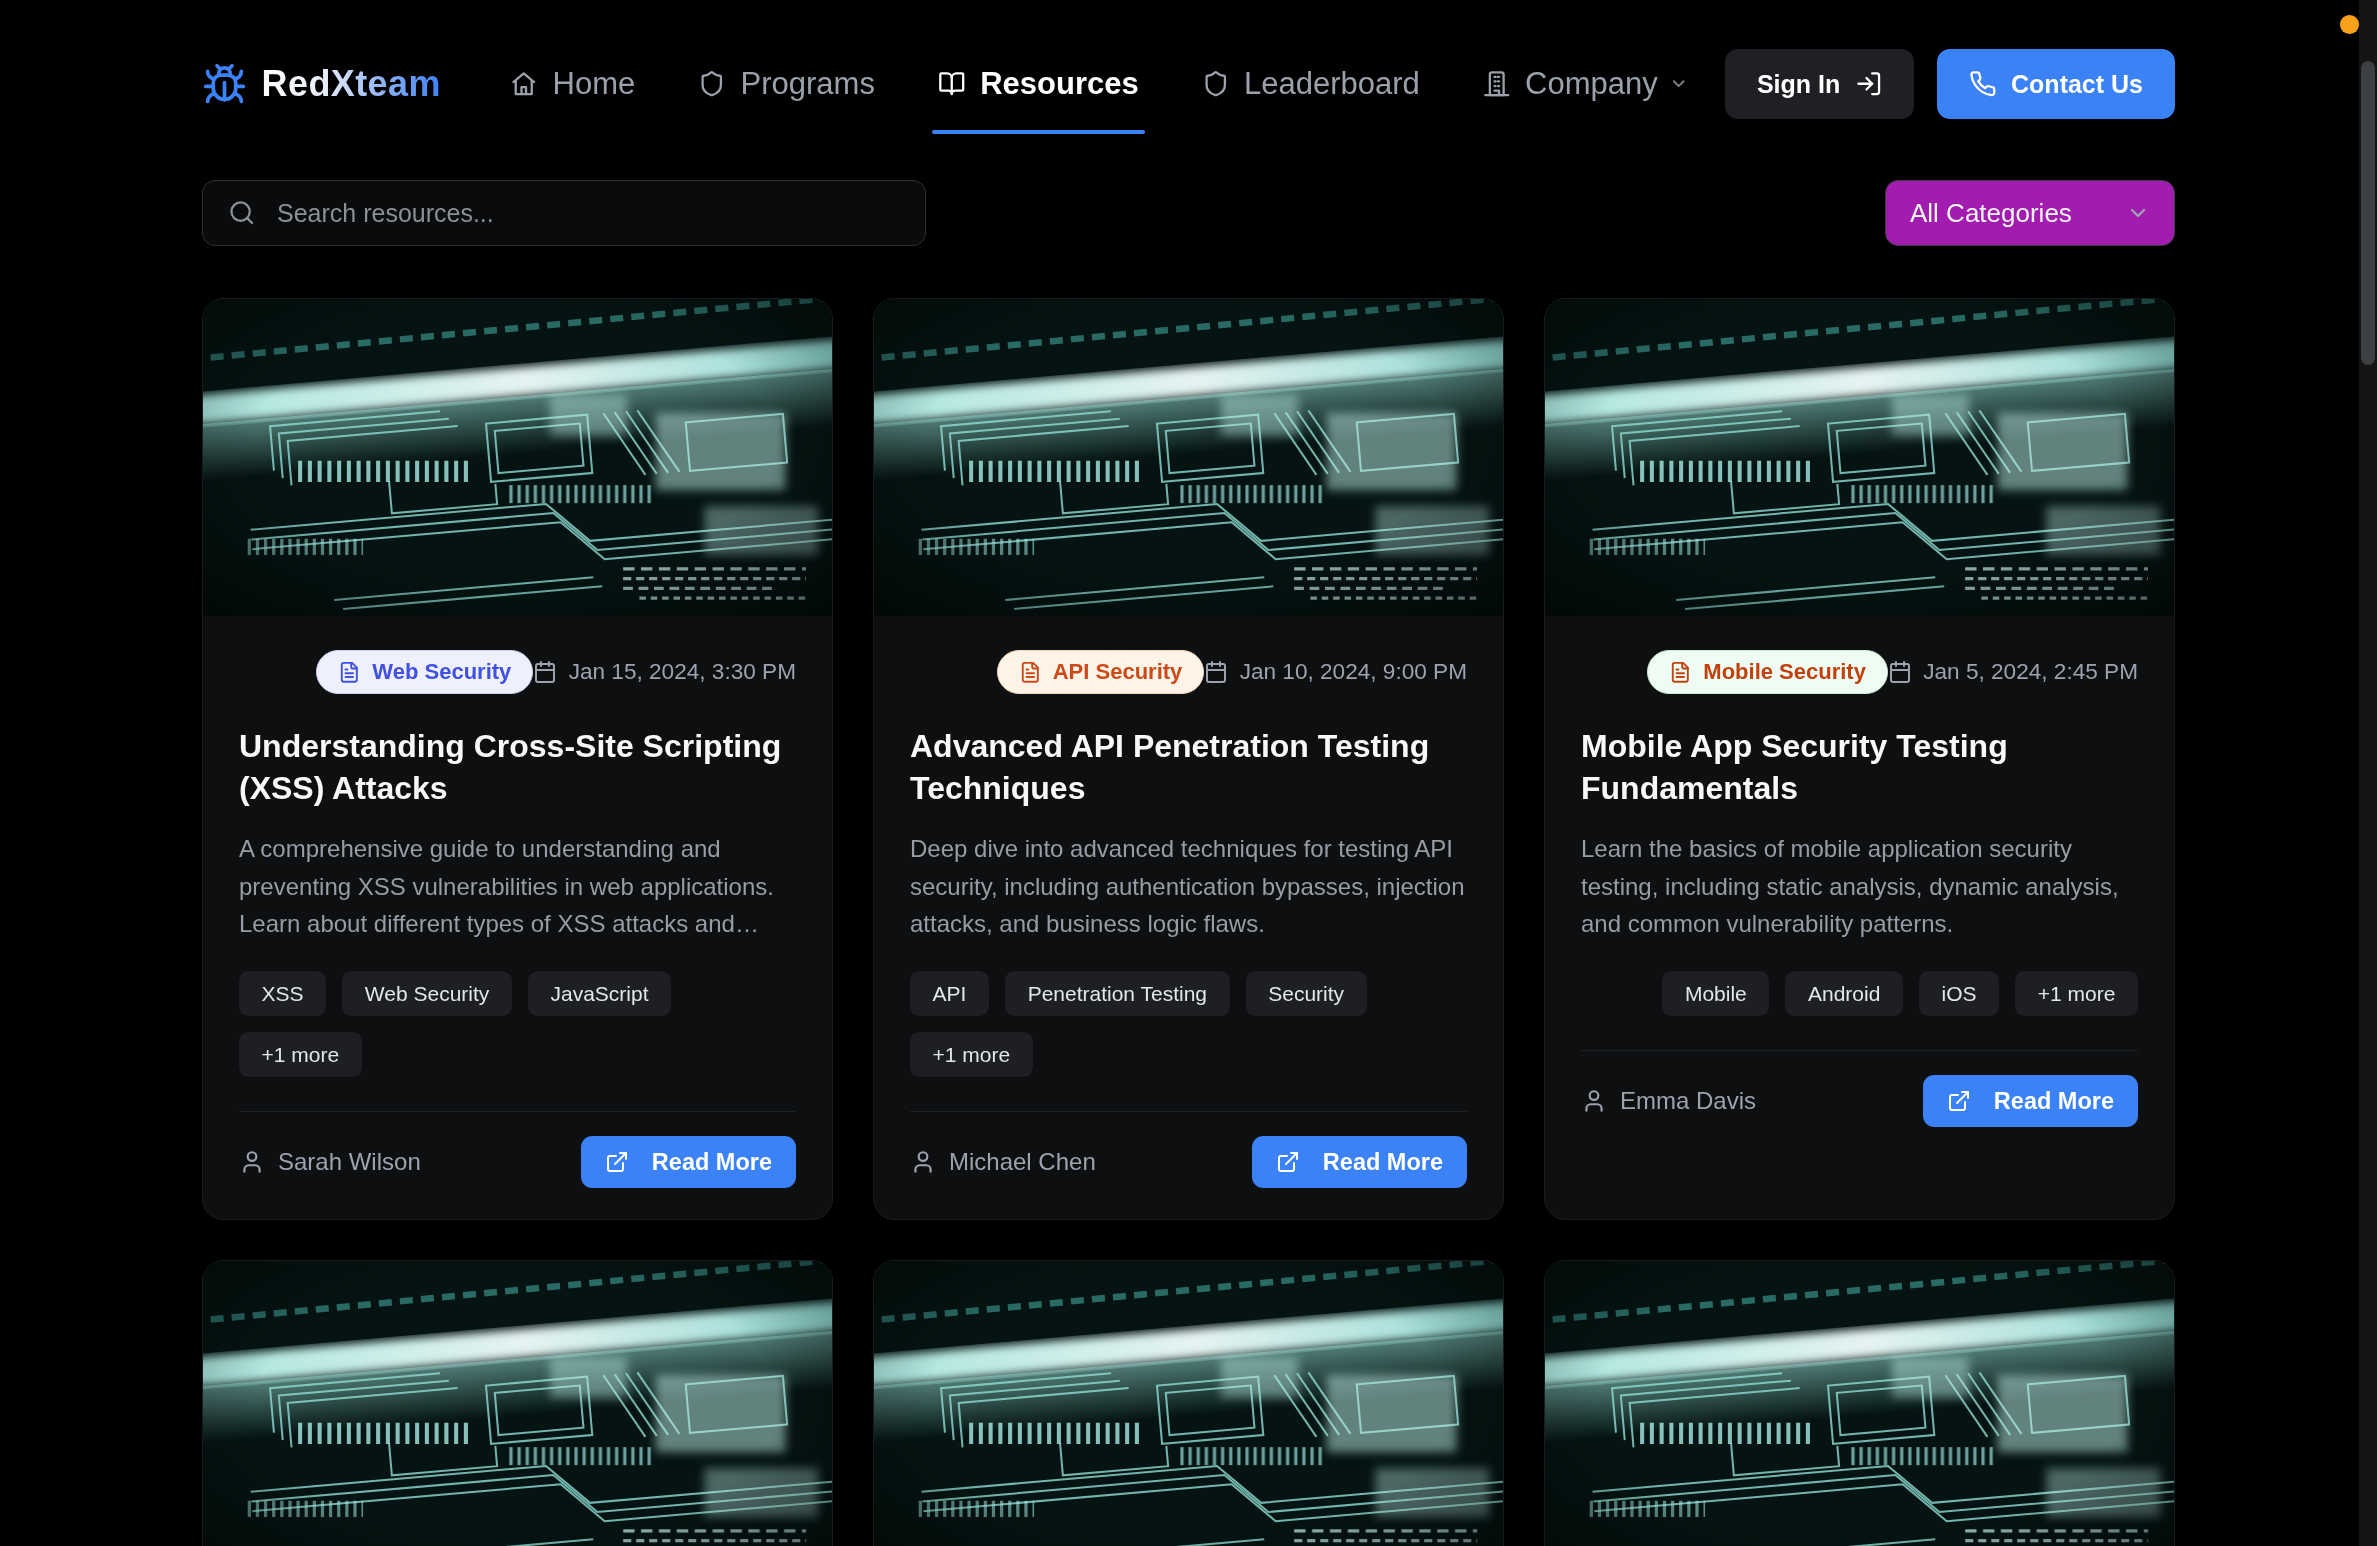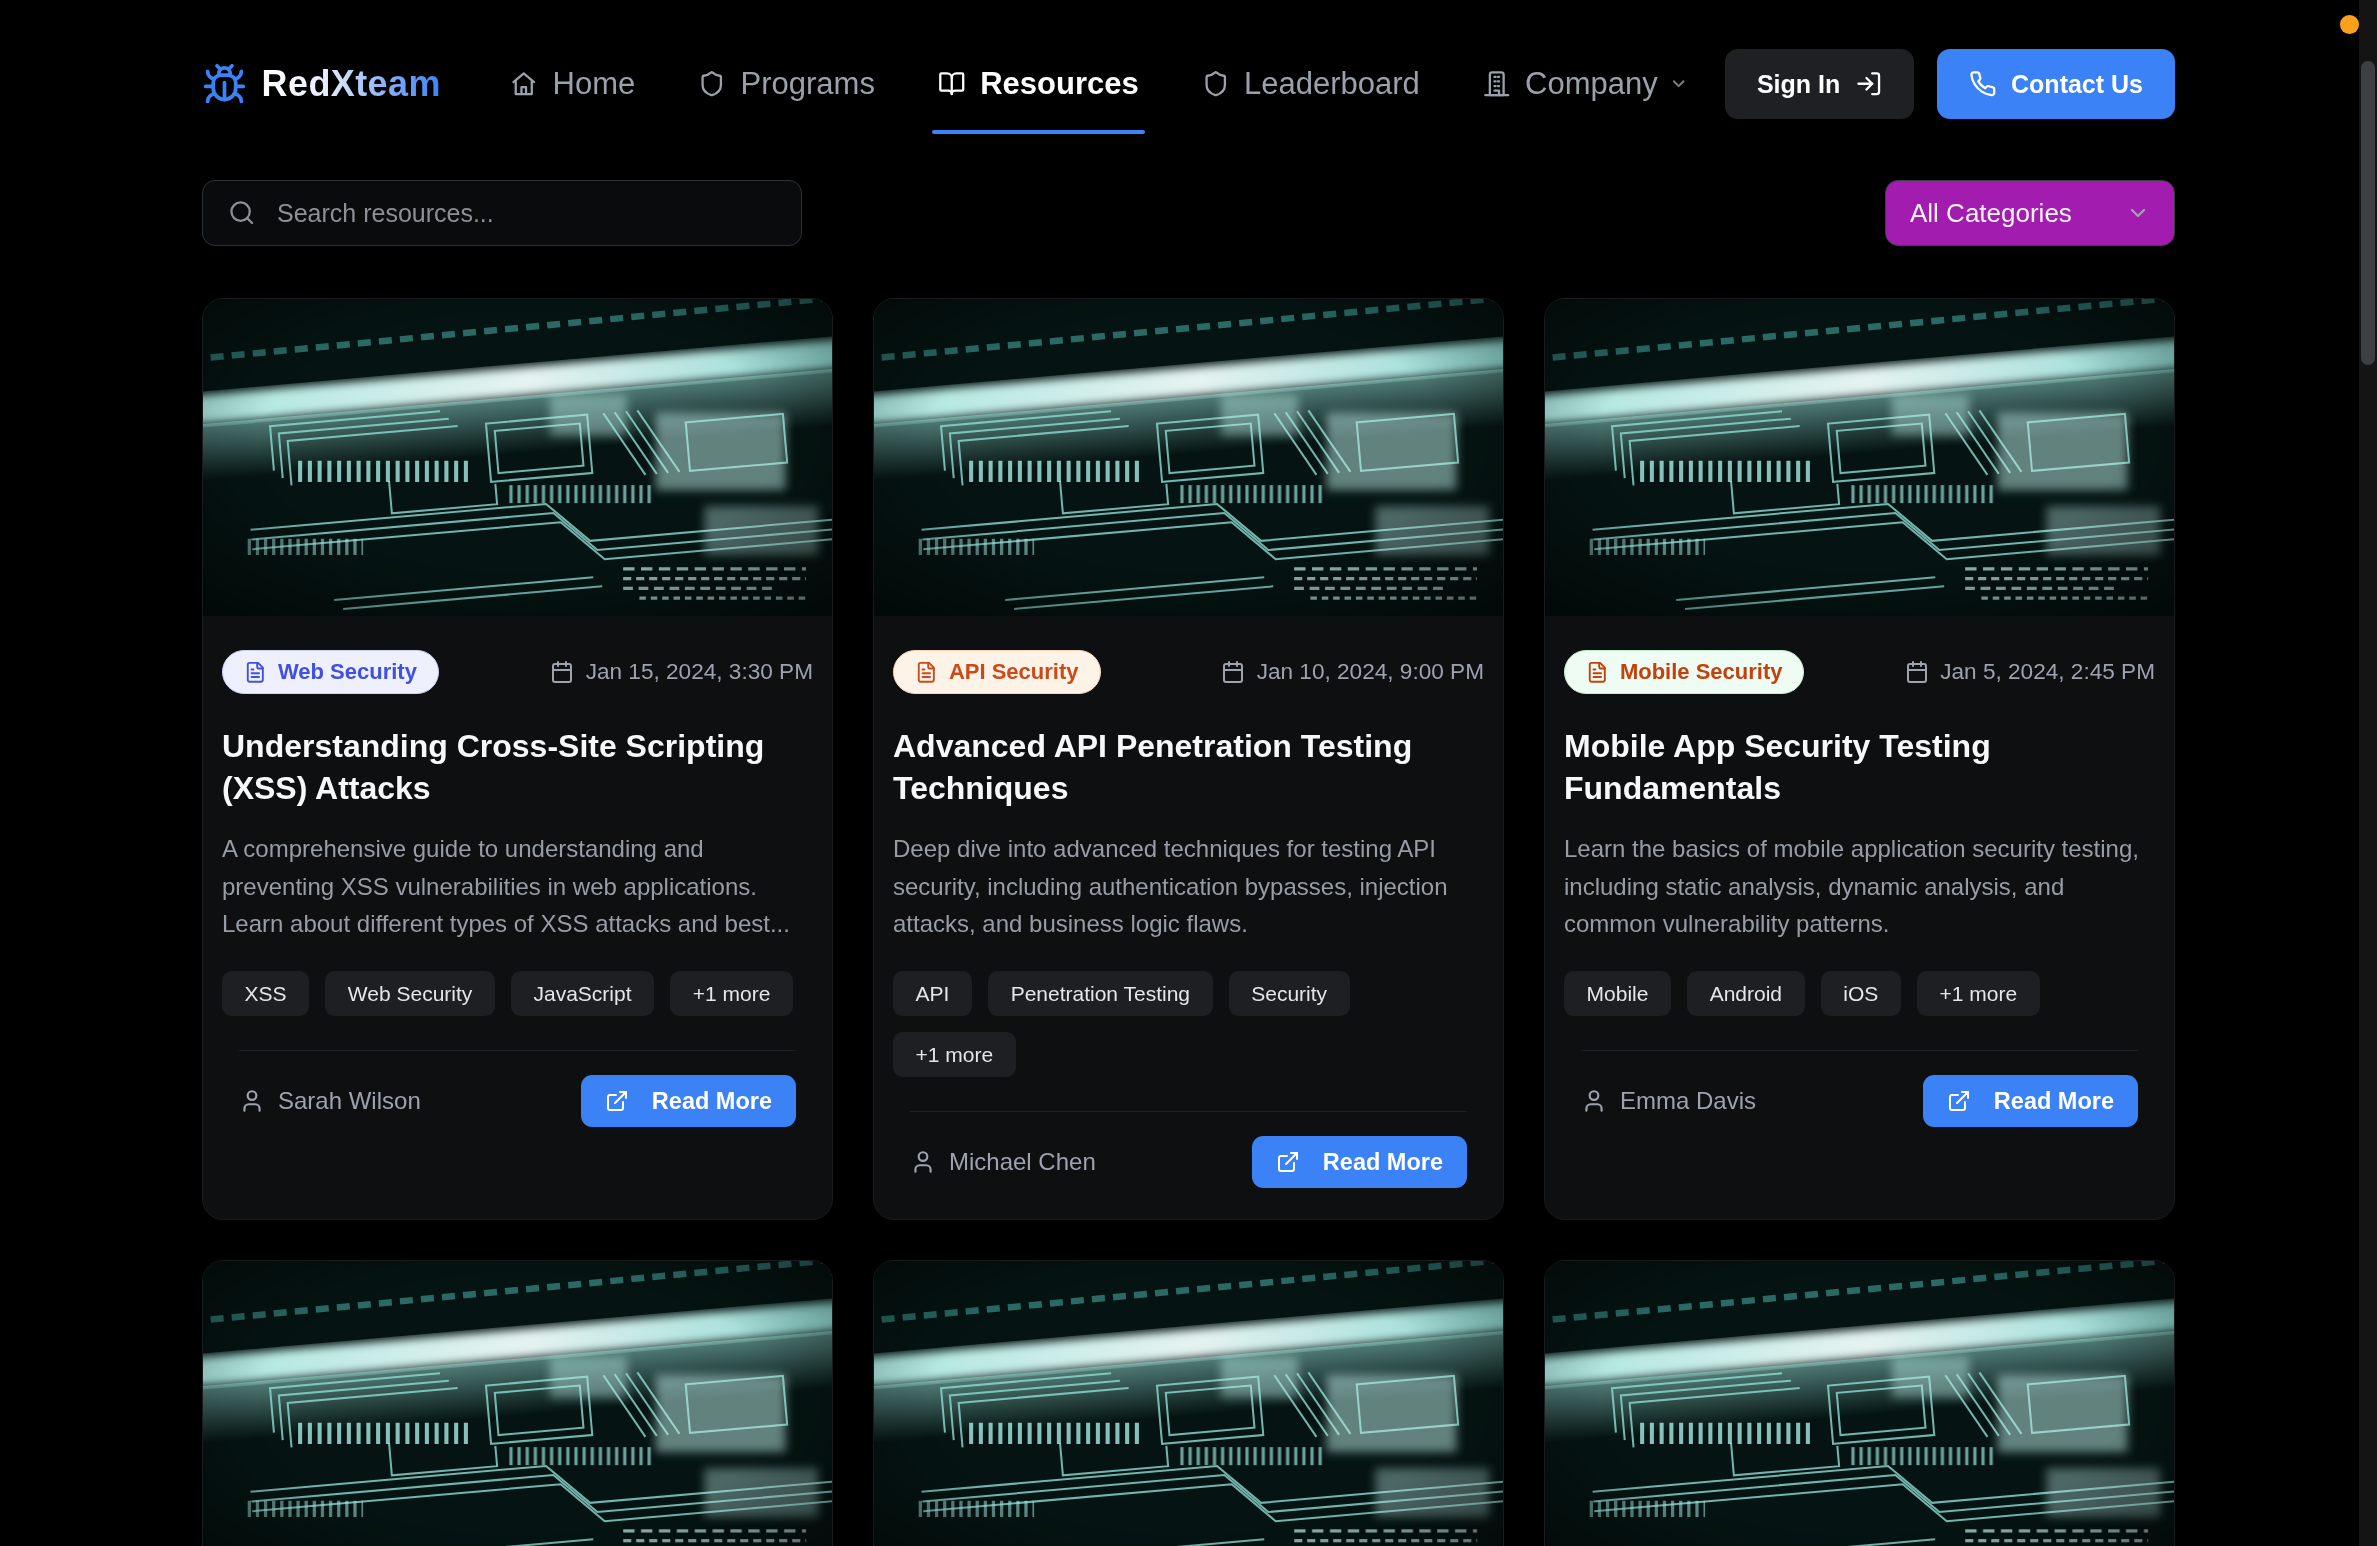--- a/index.html
+++ b/index.html
@@ -50,21 +50,21 @@
     -webkit-background-clip:text; background-clip:text; color:transparent;
     display:inline-block;
   }
   .hero p {
     margin:24px auto 0; max-width:1229px;
     font-size:30px; line-height:1.55; color:#5d87e2; font-weight:500;
   }
 
   
   .filters { display:flex; align-items:center; margin-top:61px; }
-  .search-wrap { position:relative; width:600px; }
+  .search-wrap { position:relative; width:724px; }
   .search-wrap svg { position:absolute; left:26px; top:19.4px; width:27.5px; height:27.5px; color:#8b9097; }
   .search-wrap input {
     width:100%; height:66px; background:#0a0b0d; border:1.6px solid #2e3135; border-radius:13px;
     padding:0 24px 0 74px; color:#e5e7eb; font-size:25px; outline:none;
     font-family:"Liberation Sans", sans-serif;
   }
   .search-wrap input::placeholder { color:#8b9097; }
   .select-box {
     margin-left:auto; width:290px; height:66px; border:1.6px solid #3a3d41; border-radius:13px;
     display:flex; align-items:center; justify-content:space-between; padding:0 24px;
@@ -73,21 +73,21 @@
   .select-box svg { width:24px; height:24px; color:#9ca3af; }
 
   
   .grid { display:grid; grid-template-columns:repeat(3,1fr); gap:40px; margin-top:52px; }
   .card {
     background:#0e0f11; border:0.8px solid #191b1d; border-radius:21px; overflow:hidden;
     display:flex; flex-direction:column;
   }
   .card-img { height:317px; width:100%; display:block; background:#03100e; }
   .card-img svg { width:100%; height:100%; display:block; }
-  .card-body { padding:34px 19px 0; display:flex; flex-direction:column; }
+  .card-body { padding:34px 36px 0; display:flex; flex-direction:column;align-items:flex-end; }
   .badge-row { display:flex; align-items:center; justify-content:space-between; }
   .badge {
     display:inline-flex; align-items:center; gap:11.3px; font-size:22px; font-weight:700;
     padding:8px 21px; border-radius:808px;
   }
   .badge svg { width:22.6px; height:22.6px; }
   .card-date { display:flex; align-items:center; gap:11.3px; color:#9ca3af; font-size:22.6px; }
   .card-date svg { width:24px; height:24px; }
   .card-title { margin-top:31px; font-size:32px; font-weight:700; color:#f7f8f9; line-height:1.32; }
   .card-desc {

